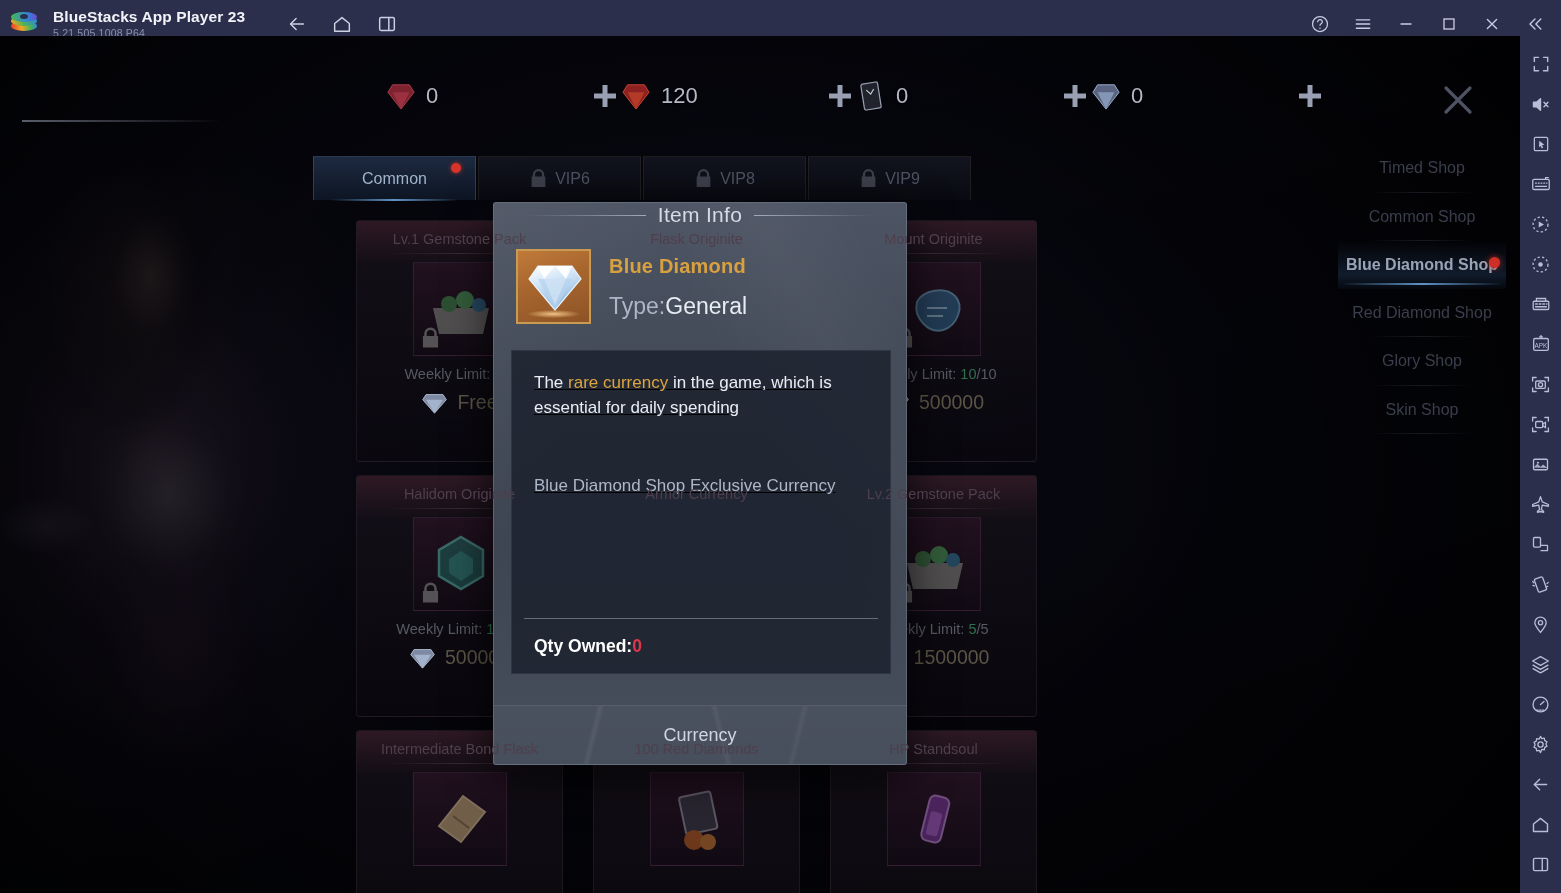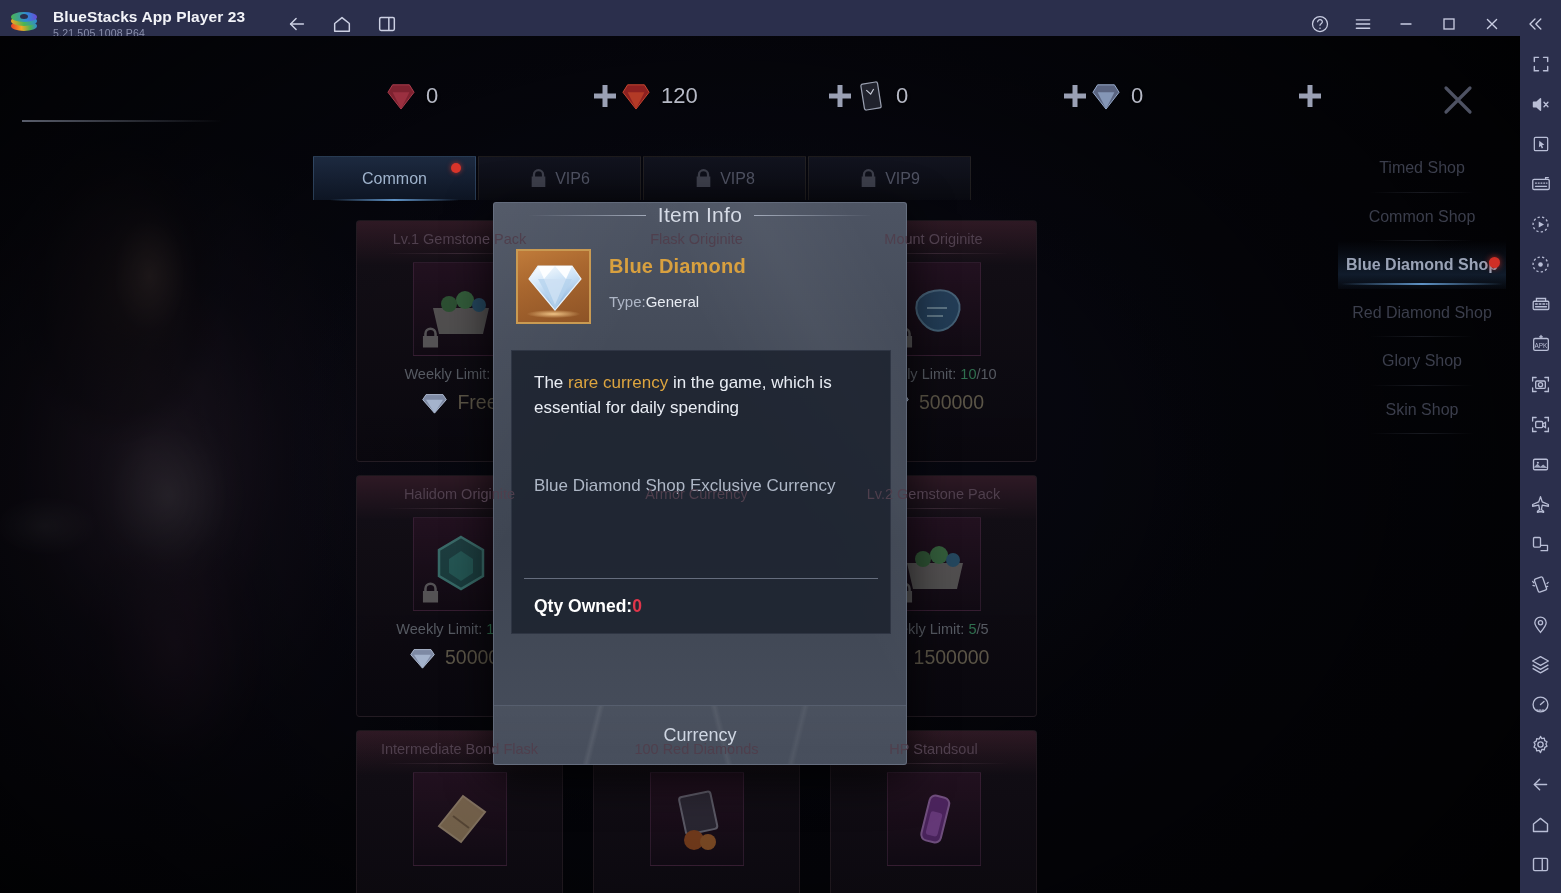--- a/index.html
+++ b/index.html
@@ -183,28 +183,29 @@
   #item-icon {
     width:75px; height:75px; flex:none; position:relative;
     border:2px solid #c99a52;
     background:linear-gradient(160deg,#c07b3a 0%,#a9672f 40%,#8d5326 100%);
   }
   #item-icon .glow { position:absolute; left:12%; bottom:4px; width:76%; height:8px; border-radius:50%;
     background:radial-gradient(ellipse at center, rgba(255,214,150,.85), rgba(255,180,90,0) 72%); }
   #item-icon svg { position:absolute; left:9px; top:12px; }
   #item-text { padding-top:6px; }
   #item-name { font-size:20px; color:#d8a03f; font-weight:600; letter-spacing:.2px; }
-  #item-type { margin-top:15px; font-size:15px; color:#e8ecf3; }
+  #item-type { margin-top:15px; font-size:23px; color:#e8ecf3; }
   #item-type .lbl { color:#aeb6c6; }
 
   #desc-box {
-    position:relative; margin:26px 3px 0 17px; width:380px; height:284px;
+    position:relative; margin:26px 3px 0 17px; width:380px; height:324px;
     background:rgba(26,32,44,.82);
     border:1px solid rgba(110,122,145,.18);
     padding:20px 22px;
+    text-decoration:underline;
   }
   #desc-main { font-size:17px; color:#e9edf4; line-height:1.45; }
   #desc-main .hi { color:#dda53f; }
   #desc-extra { margin-top:56px; font-size:17px; color:#aeb7c6; }
   #qty-sep { position:absolute; left:12px; right:12px; bottom:54px; height:1px; background:rgba(186,196,214,.45); }
   #qty-row { position:absolute; left:22px; bottom:16px; font-size:17.5px; color:#ffffff; font-weight:600; }
   #qty-row .val { color:#e0354a; }
 
   #modal-foot {
     position:absolute; left:0; bottom:0; width:100%; height:59px;

